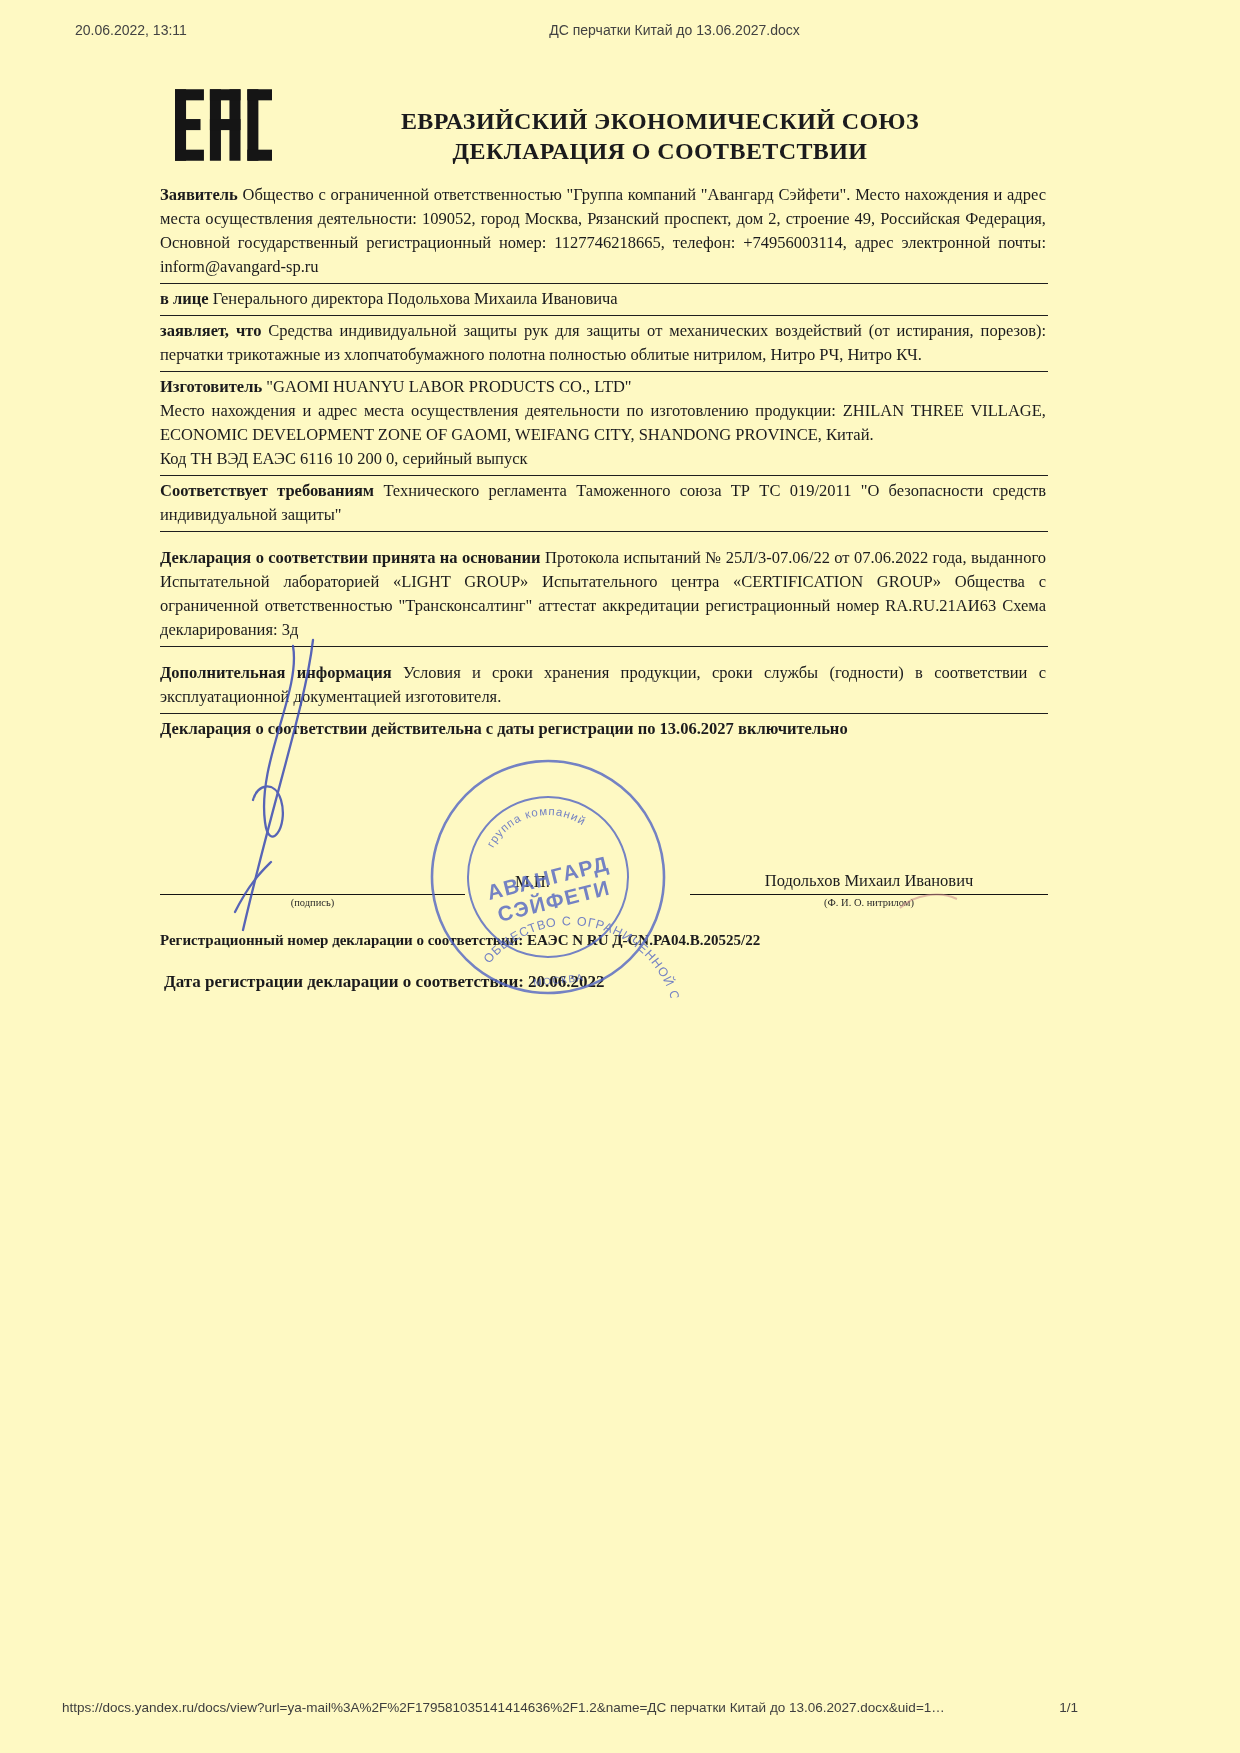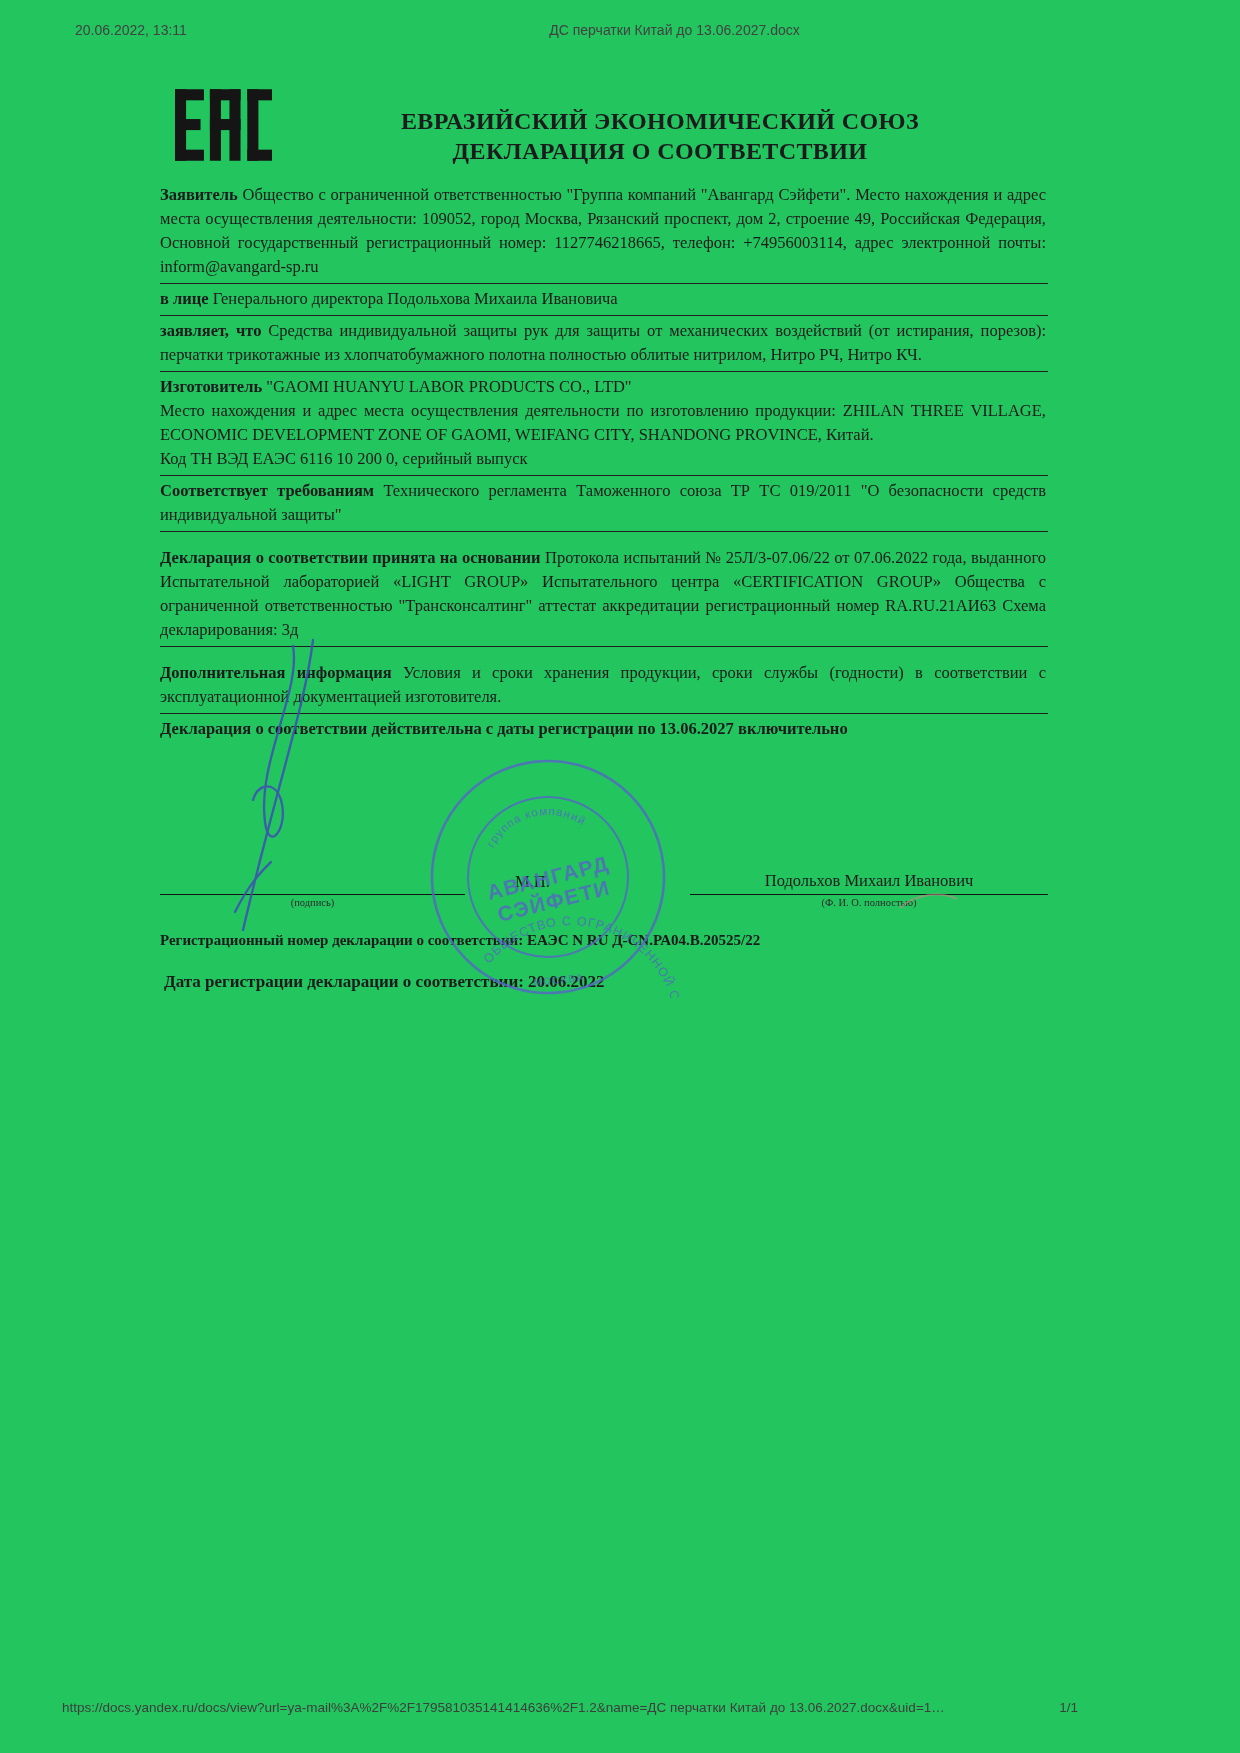--- a/index.html
+++ b/index.html
@@ -1,16 +1,16 @@
 <!DOCTYPE html>
 <html lang="ru"><head>
 <meta charset="utf-8">
 <style>
   html,body{margin:0;padding:0;background:#e8e8e8;}
-  .page{position:relative;width:1240px;height:1753px;margin:0 auto;background:#22c55e;
+  .page{position:relative;width:1240px;height:1753px;margin:0 auto;background:#fef9c3;
         font-family:"Liberation Serif", serif;color:#1b1b1d;overflow:hidden;}
   
   .meta{position:absolute;top:22px;left:0;width:100%;font-family:"Liberation Sans",sans-serif;
         font-size:14px;color:#424242;}
   .meta .dt{position:absolute;left:75px;top:0;}
   .meta .fn{position:absolute;left:4px;right:0;top:0;text-align:center;padding-left:105px;}
   
   .content{position:absolute;top:84px;left:160px;width:888px;}
   .hdr{display:flex;align-items:flex-end;}
   .logo{width:97px;height:82px;margin-left:15px;flex:0 0 auto;}
@@ -126,21 +126,21 @@
       <div class="sig-line"></div>
       <div class="sig-sub">(подпись)</div>
     </div>
     <div class="sig-col-m">
       <span>М.П.</span>
     </div>
     <div class="sig-col-r">
       <div class="sig-line">
           <span class="sig-name">Подольхов Михаил Иванович</span>
         </div>
-      <div class="sig-sub">(Ф. И. О. полностью)</div>
+      <div class="sig-sub">(Ф. И. О. нитрилом)</div>
     </div>
   </div>
 
   <div class="reg1">Регистрационный номер декларации о соответствии: ЕАЭС N RU Д-CN.РА04.В.20525/22</div>
   <div class="reg2">Дата регистрации декларации о соответствии: 20.06.2022</div>
 
   <svg class="stamp" viewBox="0 0 256 266">
     <g fill="none" stroke="#5668c4">
       <circle cx="128" cy="133" r="116" stroke-width="2.6"></circle>
       <circle cx="128" cy="133" r="80" stroke-width="2"></circle>

